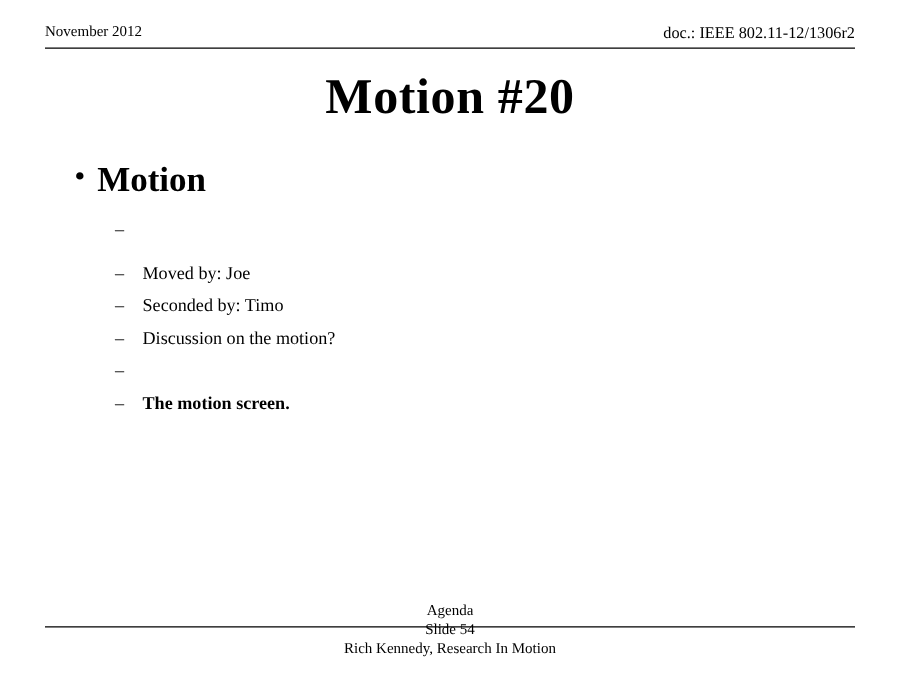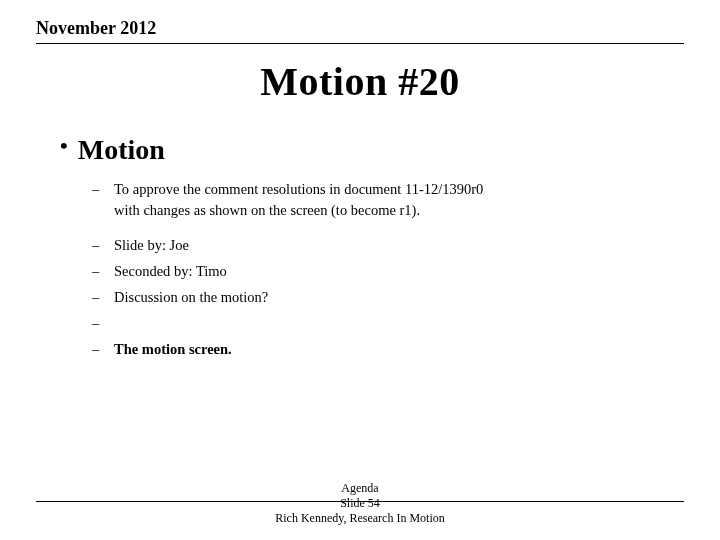--- a/index.html
+++ b/index.html
@@ -27,22 +27,22 @@
     }
 
     .header-row {
       display: flex;
       justify-content: space-between;
       align-items: flex-start;
       margin-bottom: 4px;
     }
 
     .header-left {
-      font-size: 18px;
-      font-weight: bold;
+      font-size: 12px;
+      font-weight: normal;
     }
 
     .header-right {
       font-size: 13px;
       font-weight: normal;
     }
 
     .divider-top {
       border: none;
       border-top: 1.5px solid #000;
@@ -169,46 +169,43 @@
       text-align: right;
     }
   </style>
 </head>
 <body>
 
 <div class="slide-container">
 
   <div class="header-row">
     <span class="header-left">November 2012</span>
+    <span class="header-right">doc.: IEEE 802.11-12/1306r2</span>
   </div>
 
   <hr class="divider-top">
 
   <div class="slide-title">Motion #20</div>
 
   <div class="bullet-section">
     <div class="main-bullet">
       <span class="bullet-dot">•</span>
       <span class="bullet-text">Motion</span>
     </div>
 
     <div class="sub-bullets">
       <div class="sub-bullet">
         <span class="dash">–</span>
-        <span class="sub-text">
-          <span>To approve the comment resolutions in document 11-12/1390r0</span><br>
-          <span>with changes as shown on the screen (to become r1).</span>
-        </span>
       </div>
     </div>
 
     <div class="sub-bullets-lower">
       <div class="sub-bullet-lower">
         <span class="dash">–</span>
-        <span class="sub-text">Slide by: Joe</span>
+        <span class="sub-text">Moved by: Joe</span>
       </div>
       <div class="sub-bullet-lower">
         <span class="dash">–</span>
         <span class="sub-text">Seconded by: Timo</span>
       </div>
       <div class="sub-bullet-lower">
         <span class="dash">–</span>
         <span class="sub-text">Discussion on the motion?</span>
       </div>
       <div class="sub-bullet-lower">

